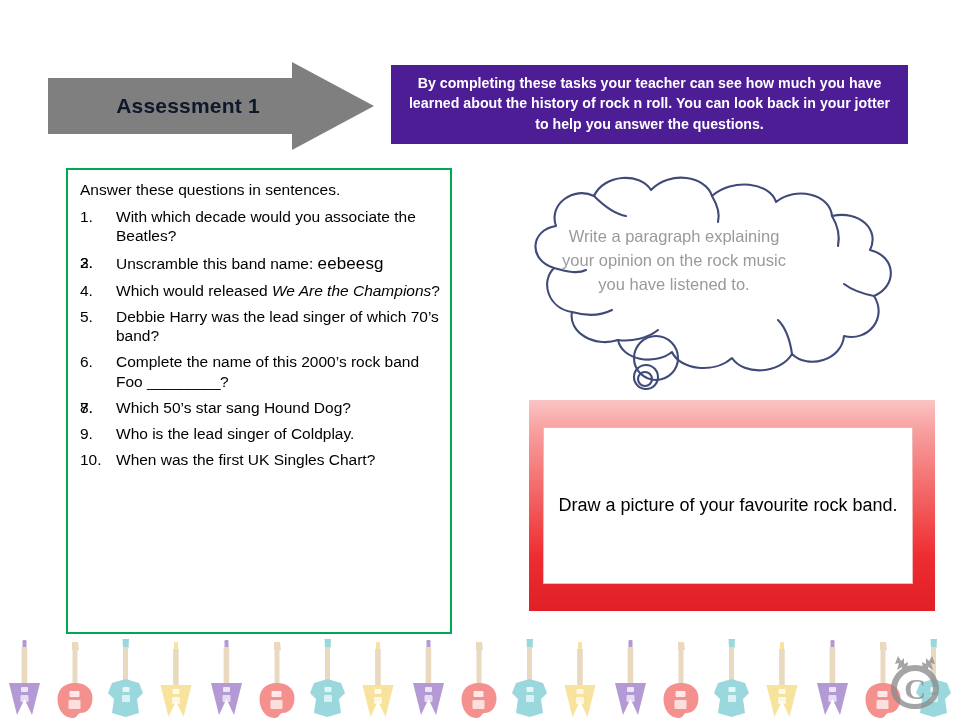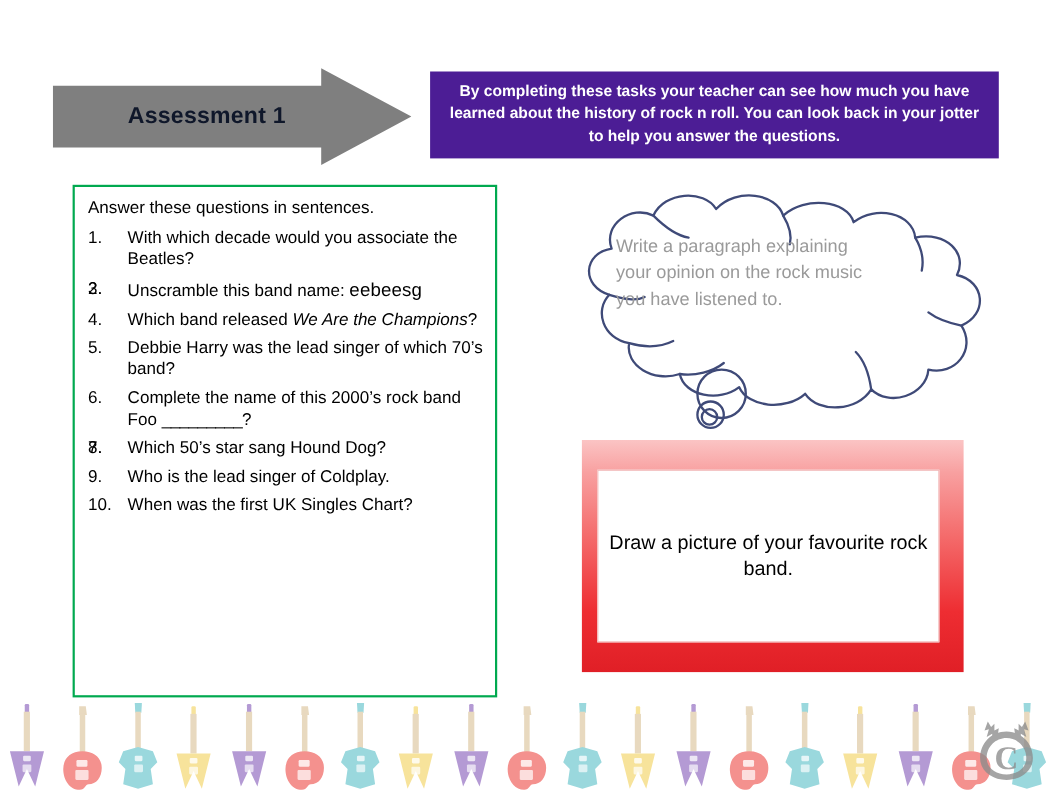--- a/index.html
+++ b/index.html
@@ -116,34 +116,35 @@
     position: absolute;
     left: 508px;
     top: 172px;
     width: 424px;
     height: 220px;
   }
   #thought-cloud svg { display: block; }
   #cloud-text {
     position: absolute;
     left: 560px;
-    top: 212px;
+    top: 224px;
     width: 228px;
+    text-align: center;
     font-size: 16.5px;
     line-height: 1.46;
     color: #9a9a9a;
     pointer-events: none;
   }
 
   
   #draw-box {
     position: absolute;
     left: 529px;
     top: 400px;
-    width: 347px;
+    width: 406px;
     height: 211px;
     background: linear-gradient(to bottom, #fbc4c4 0%, #f8a0a0 14%, #f46a6a 42%, #ee2d32 74%, #e01f26 100%);
     box-sizing: border-box;
     padding: 27px 22px 27px 14px;
   }
   #draw-box-inner {
     width: 100%;
     height: 100%;
     background: #ffffff;
     border: 1px solid #f2b8b8;
@@ -195,21 +196,21 @@
 <div id="instruction-box">
   <div id="instruction-text">By completing these tasks your teacher can see how much you have learned about the history of rock n roll. You can look back in your jotter to help you answer the questions.</div>
 </div>
 
 <div id="questions-panel">
   <p id="questions-intro">Answer these questions in sentences.</p>
   <ol id="questions-list">
       <li><span class="q-num">1.</span><span><span>With which decade would you associate the Beatles?</span></span></li>
       <li><span class="q-num">2.</span></li>
       <li><span class="q-num">3.</span><span><span>Unscramble this band name: </span><span class="scramble">eebeesg</span></span></li>
-      <li><span class="q-num">4.</span><span><span>Which band released </span><span class="italic">We Are the Champions</span><span>?</span></span></li>
+      <li><span class="q-num">4.</span><span><span>Which would released </span><span class="italic">We Are the Champions</span><span>?</span></span></li>
       <li><span class="q-num">5.</span><span><span>Debbie Harry was the lead singer of which 70’s band?</span></span></li>
       <li><span class="q-num">6.</span><span><span>Complete the name of this 2000’s rock band Foo </span><span class="blank-line">_________</span><span>?</span></span></li>
       <li><span class="q-num">7.</span></li>
       <li><span class="q-num">8.</span><span><span>Which 50’s star sang Hound Dog?</span></span></li>
       <li><span class="q-num">9.</span><span><span>Who is the lead singer of Coldplay.</span></span></li>
       <li><span class="q-num">10.</span><span><span>When was the first UK Singles Chart?</span></span></li>
     </ol>
 </div>
 
 <div id="thought-cloud">

